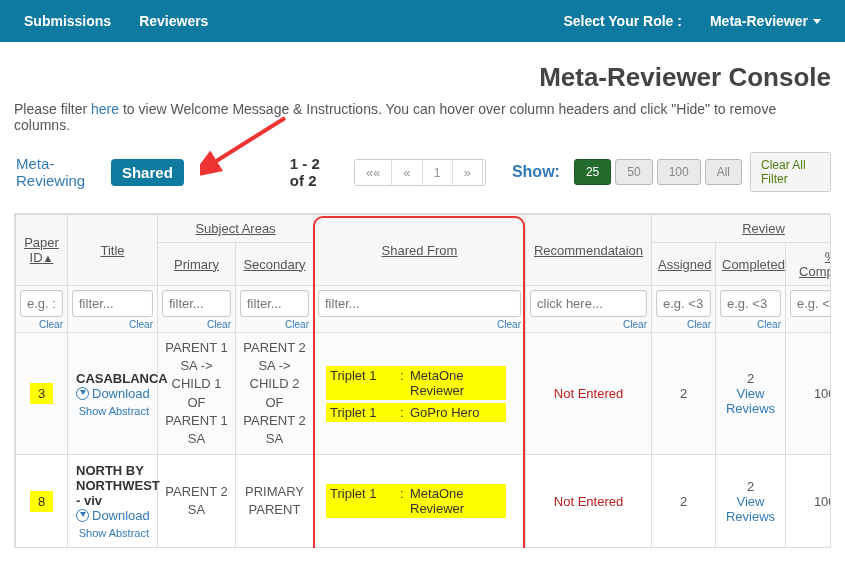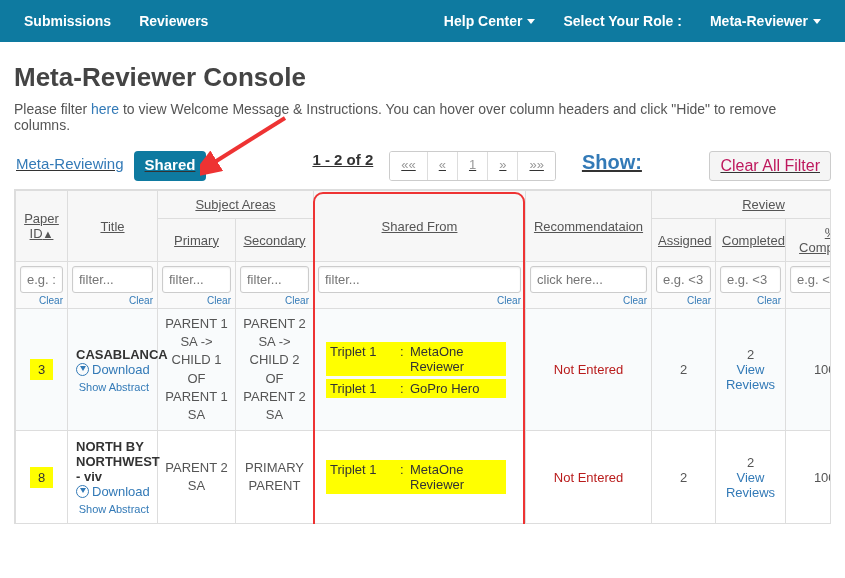--- a/index.html
+++ b/index.html
@@ -40,29 +40,30 @@
   }
   .page {
     padding: 14px 14px 0 14px;
     position: relative;
     overflow-x: hidden;
   }
   h1.title {
     font-size: 26px;
     margin: 6px 0 8px 0;
     color: #444;
+    text-align: right;
   }
   .intro { color: #555; font-size: 14px; margin-bottom: 18px; }
   .intro a { color: #337ab7; text-decoration: none; }
   .tabs-row {
     display: flex;
+    align-items: center;
     gap: 8px;
-    margin-bottom: 8px;
+    margin-bottom: 20px;
     flex-wrap: nowrap;
-    text-decoration: underline;
   }
   .tab-link {
     color: #337ab7;
     font-size: 15px;
     font-weight: 500;
     padding: 4px 2px;
     cursor: pointer;
   }
   .tab-badge {
     background: #0e7aa0;
@@ -95,40 +96,40 @@
   .pager span {
     display: inline-block;
     padding: 5px 11px;
     color: #999;
     border-right: 1px solid #ddd;
     cursor: pointer;
     background: #fff;
     font-size: 13px;
   }
   .pager span:last-child { border-right: none; }
-  .show-label { color: #337ab7; font-weight: 700; margin-left: 18px; font-size: 20px; }
+  .show-label { color: #337ab7; font-weight: 700; margin-left: 18px; font-size: 16px; }
   .size-btn-group { display: inline-flex; gap: 4px; margin-left: 6px; }
   .size-btn {
     border: 1px solid #b8b8b8;
     background: #eaeaea;
     color: #888;
     border-radius: 3px;
     padding: 5px 11px;
     font-size: 12px;
     cursor: pointer;
   }
   .size-btn.active { background: #246b2e; color: #fff; border-color: #1a5122;}
   .clear-filters {
     margin-left: auto;
     border: 1px solid #ccc;
     background: #f5f5f5;
     border-radius: 3px;
     padding: 5px 10px;
-    color: #be185d;
-    font-size: 16px;
+    color: #4d7c0f;
+    font-size: 12px;
     cursor: pointer;
   }
 
   .grid-wrap {
     position: relative;
     border: 1px solid #ddd;
     border-bottom: none;
     overflow-x: hidden;
   }
   table.grid {
@@ -220,24 +221,20 @@
 </style>
 </head>
 <body>
 
 <div class="navbar">
   <div class="nav-left">
     <div class="nav-link">Submissions</div>
     <div class="nav-link">Reviewers</div>
   </div>
   <div class="nav-right">
-    <div class="nav-link">
-      <span>Help Center</span>
-        <span class="caret"></span>
-    </div>
     <div class="nav-link" style="cursor:default;font-weight:600">Select Your Role :</div>
     <div class="nav-link">
       <span>Meta-Reviewer</span>
         <span class="caret"></span>
     </div>
   </div>
 </div>
 
 <div class="page">
   <svg class="arrow-svg" width="100" height="70">
@@ -260,20 +257,26 @@
     <span class="tabs-spacer"></span>
     <span class="range-label">1 - 2 of 2</span>
     <span class="pager">
       <span>««</span>
       <span>«</span>
       <span>1</span>
       <span>»</span>
       <span>»»</span>
     </span>
     <span class="show-label">Show:</span>
+    <span class="size-btn-group">
+      <span class="size-btn active">25</span>
+      <span class="size-btn">50</span>
+      <span class="size-btn">100</span>
+      <span class="size-btn">All</span>
+    </span>
     <span class="clear-filters">Clear All Filter</span>
   </div>
 
   <div class="grid-wrap">
     <div class="shared-outline" style="top:2px;left:298px;width:212px;height:410px;"></div>
 
     <table class="grid">
       <colgroup>
         <col style="width:52px">
         <col style="width:90px">

